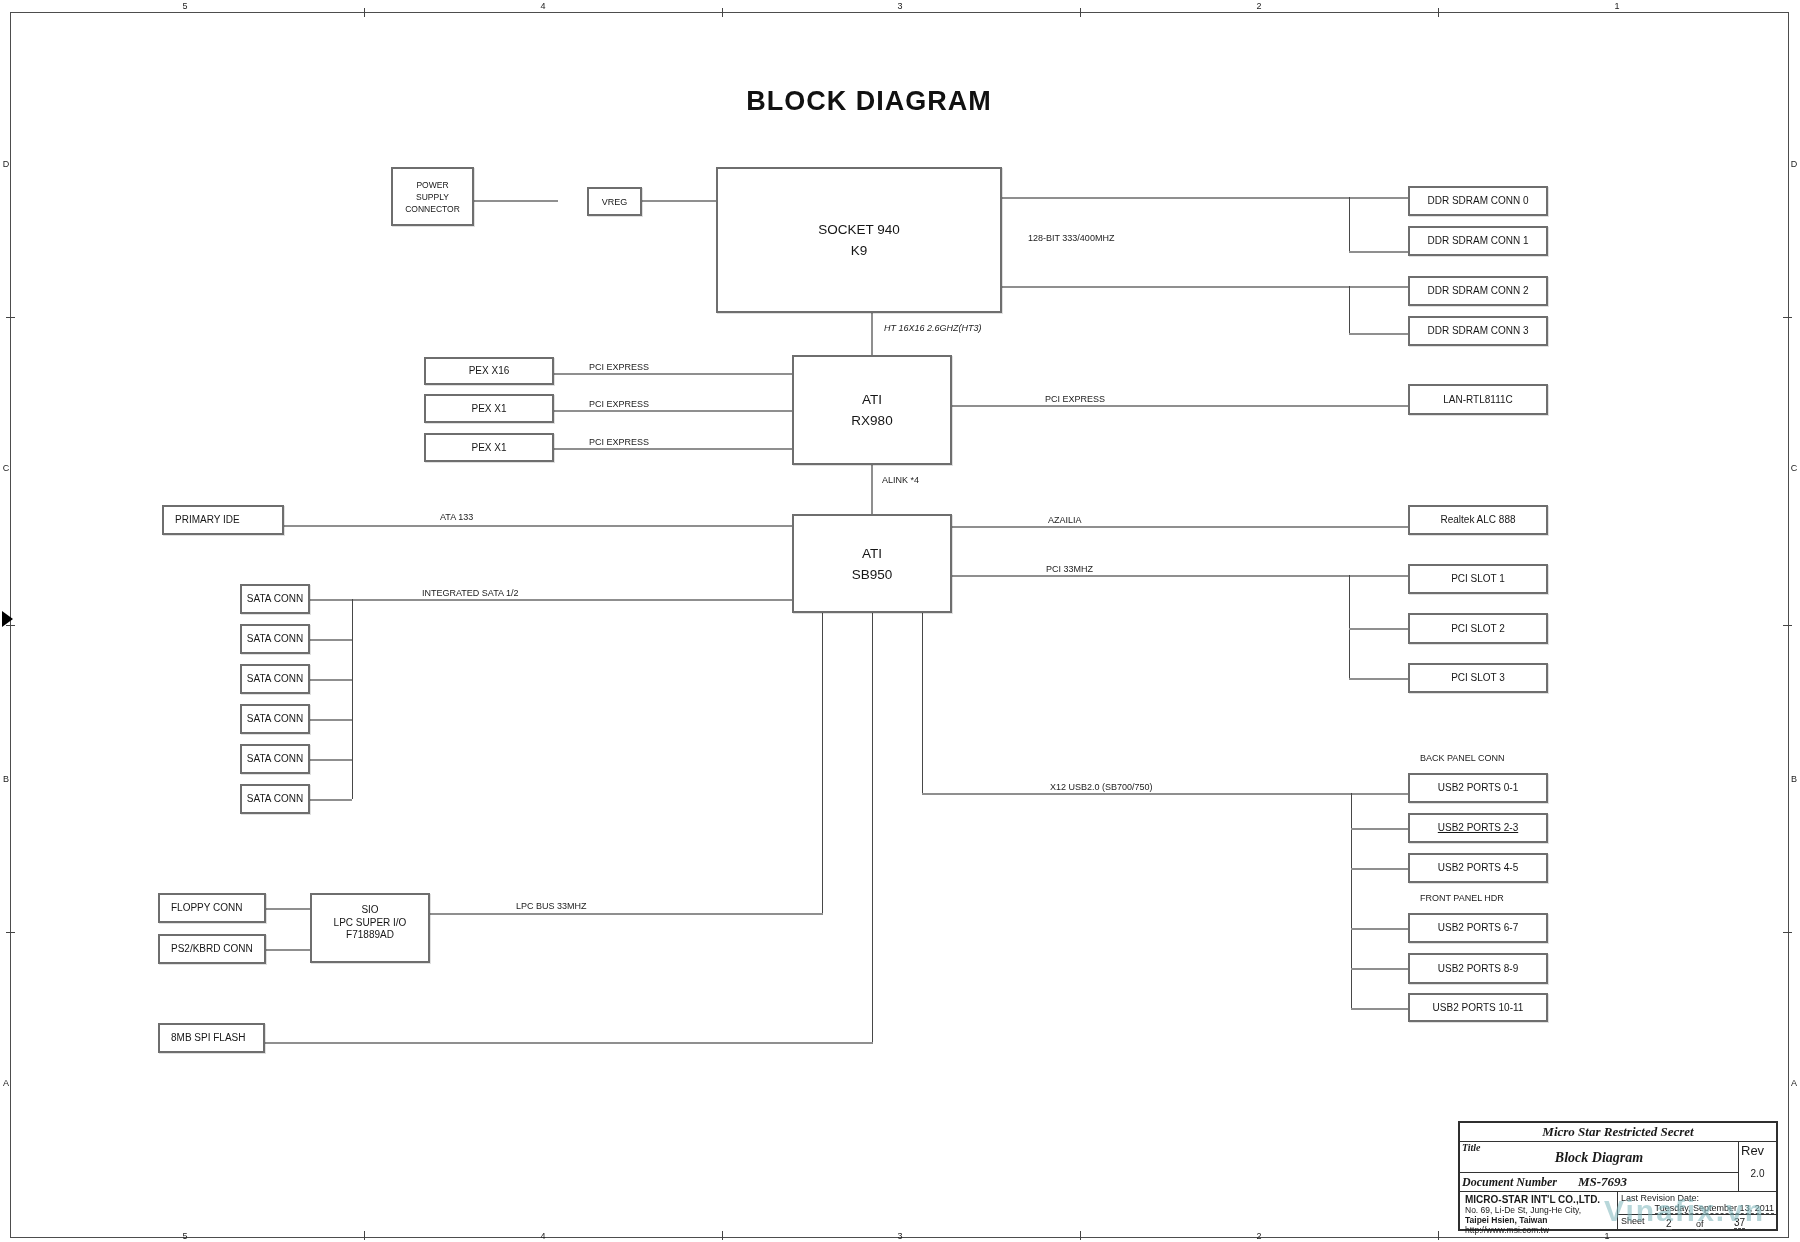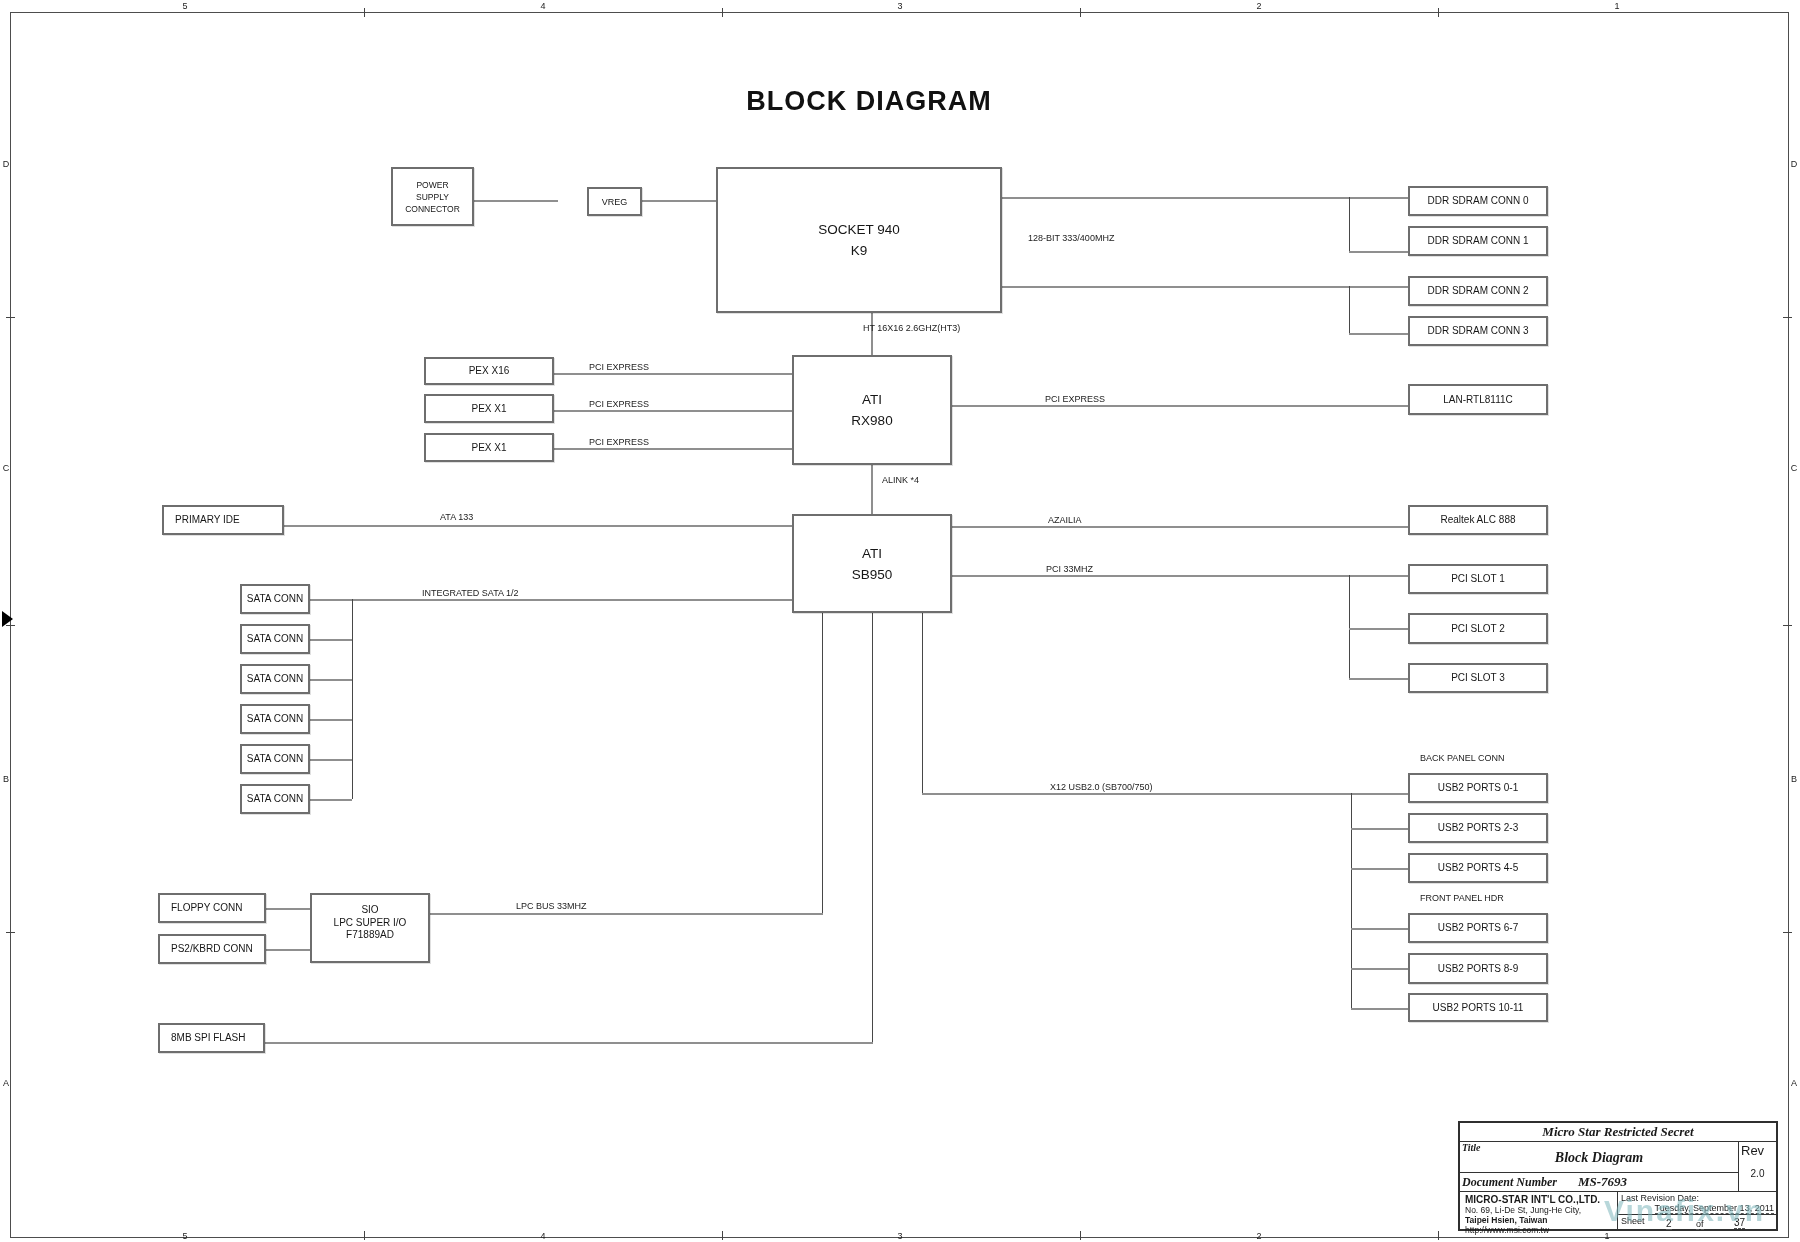--- a/index.html
+++ b/index.html
@@ -121,21 +121,21 @@
   <div class="wv thin" style="left:1351px;top:793px;height:215px;"></div>
   <div class="wh" style="left:1351px;top:828px;width:57px;"></div>
   <div class="wh" style="left:1351px;top:868px;width:57px;"></div>
   <div class="wh" style="left:1351px;top:928px;width:57px;"></div>
   <div class="wh" style="left:1351px;top:968px;width:57px;"></div>
   <div class="wh" style="left:1351px;top:1008px;width:57px;"></div>
   <div class="wh" style="left:266px;top:908px;width:44px;"></div>
   <div class="wh" style="left:266px;top:949px;width:44px;"></div>
 
   <div class="bus" style="left:1028px;top:233px;">128-BIT 333/400MHZ</div>
-  <div class="bus" style="left:863px;top:323px;">HT 16X16 2.6GHZ(HT3)</div>
+  <div class="bus" style="left:884px;top:323px;font-style:italic;">HT 16X16 2.6GHZ(HT3)</div>
   <div class="bus" style="left:589px;top:362px;">PCI EXPRESS</div>
   <div class="bus" style="left:589px;top:399px;">PCI EXPRESS</div>
   <div class="bus" style="left:589px;top:437px;">PCI EXPRESS</div>
   <div class="bus" style="left:1045px;top:394px;">PCI EXPRESS</div>
   <div class="bus" style="left:882px;top:475px;">ALINK *4</div>
   <div class="bus" style="left:440px;top:512px;">ATA 133</div>
   <div class="bus" style="left:1048px;top:515px;">AZAILIA</div>
   <div class="bus" style="left:1046px;top:564px;">PCI 33MHZ</div>
   <div class="bus" style="left:422px;top:588px;">INTEGRATED SATA 1/2</div>
   <div class="bus" style="left:1050px;top:782px;">X12 USB2.0 (SB700/750)</div>
@@ -223,21 +223,21 @@
   <div class="node" style="left:240px;top:744px;width:70px;height:30px;">
       <span>SATA CONN</span>
     </div>
   <div class="node" style="left:240px;top:784px;width:70px;height:30px;">
       <span>SATA CONN</span>
     </div>
 
   <div class="node" style="left:1408px;top:773px;width:140px;height:30px;">
       <span>USB2 PORTS 0-1</span>
     </div>
-  <div class="node" style="left:1408px;top:813px;width:140px;height:30px;">
+  <div class="node" style="left:1408px;top:813px;width:140px;height:30px;text-decoration:underline;">
       <span>USB2 PORTS 2-3</span>
     </div>
   <div class="node" style="left:1408px;top:853px;width:140px;height:30px;">
       <span>USB2 PORTS 4-5</span>
     </div>
   <div class="node" style="left:1408px;top:913px;width:140px;height:30px;">
       <span>USB2 PORTS 6-7</span>
     </div>
   <div class="node" style="left:1408px;top:953px;width:140px;height:31px;">
       <span>USB2 PORTS 8-9</span>

